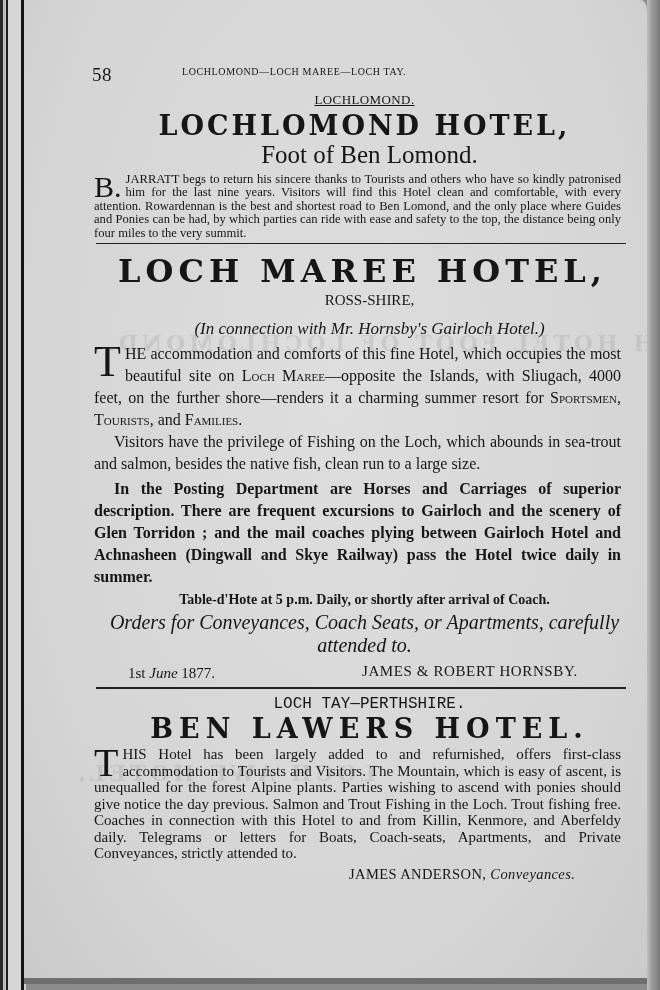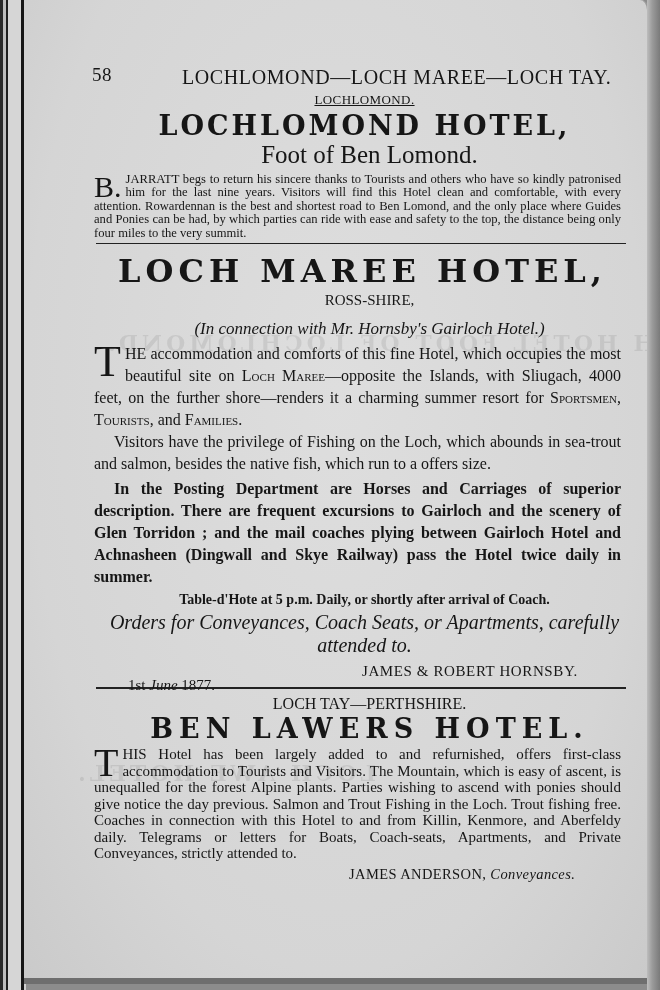--- a/index.html
+++ b/index.html
@@ -15,21 +15,21 @@
     position:absolute; left:24px; top:0; width:623px; height:978px;
     background:#d9d9d9;
     background-image:radial-gradient(ellipse at 50% 40%, #dedede 0%, #d5d5d5 70%, #cacaca 100%);
     border-right:3px solid #9a9a9a; border-bottom:6px solid #6e6e6e;
     border-top-right-radius:10px;
   }
   .edge-right { position:absolute; left:647px; top:0; width:13px; height:990px; background:linear-gradient(90deg,#bdbdbd,#9b9b9b 40%,#7a7a7a); }
   .content { position:absolute; left:72px; top:64px; width:555px; }
   .running-head { position:relative; height:22px; font-size:15px; letter-spacing:0.5px; }
   .page-number { position:absolute; left:20px; top:0; font-size:19px; }
-  .head-title { position:absolute; left:110px; top:2px; font-size:20px; letter-spacing:0.6px; }
+  .head-title { position:absolute; left:110px; top:2px; font-size:10px; letter-spacing:0.6px; }
   .center { text-align:center; }
   .small-caps-head { font-size:13px; letter-spacing:0.4px;text-decoration:underline; }
   .hotel-title { font-family:"DejaVu Serif","Liberation Serif",serif; font-weight:bold; letter-spacing:6px; }
   .para { font-size:13.3px; line-height:14.5px; text-align:justify; margin:0 6px 0 22px; }
   .para.big { font-size:16px; line-height:22px; }
   .dropcap { float:left; font-size:38px; line-height:30px; margin:2px 4px 0 0; }
   .sc { font-variant:small-caps; }
   .rule { border-top:2px solid #222; margin:4px 0 0 24px; width:530px; }
   .rule.thin { border-top:1.5px solid #222; }
   .italic { font-style:italic; }
@@ -62,33 +62,33 @@
     <div class="rule thin" style="margin-top:3px;"></div>
   </section>
 
   <section>
     <div class="center hotel-title" style="font-size:32px;margin:8px 0 0 26px;letter-spacing:5px;">LOCH MAREE HOTEL,</div>
     <div class="center" style="font-size:15px;margin:2px 0 0 40px;">ROSS-SHIRE,</div>
     <div class="center italic" style="font-size:17px;margin:10px 0 4px 40px;text-align:center;">(In connection with Mr. Hornsby's Gairloch Hotel.)</div>
     <p class="para big" style="margin-top:4px;margin-bottom:0;">
       <span class="dropcap" style="font-size:44px;line-height:34px;">T</span><span>HE accommodation and comforts of this fine Hotel, which occupies the most beautiful site on </span><span class="sc">Loch Maree</span><span>—opposite the Islands, with Sliugach, 4000 feet, on the further shore—renders it a charming summer resort for </span><span class="sc">Sportsmen</span><span>, </span><span class="sc">Tourists</span><span>, and </span><span class="sc">Families</span><span>.</span>
     </p>
-    <p class="para big" style="margin:0 6px 0 22px;text-indent:20px;">Visitors have the privilege of Fishing on the Loch, which abounds in sea-trout and salmon, besides the native fish, which run to a offers size.</p>
+    <p class="para big" style="margin:0 6px 0 22px;text-indent:20px;">Visitors have the privilege of Fishing on the Loch, which abounds in sea-trout and salmon, besides the native fish, clean run to a large size.</p>
     <p class="para big" style="margin:3px 6px 0 22px;text-indent:20px;font-weight:bold;">In the Posting Department are Horses and Carriages of superior description. There are frequent excursions to Gairloch and the scenery of Glen Torridon ; and the mail coaches plying between Gairloch Hotel and Achnasheen (Dingwall and Skye Railway) pass the Hotel twice daily in summer.</p>
     <div class="center" style="font-size:14px;font-weight:bold;margin:4px 0 0 30px;">Table-d'Hote at 5 p.m. Daily, or shortly after arrival of Coach.</div>
     <div class="center italic" style="font-size:20px;margin:3px 0 0 30px;">Orders for Conveyances, Coach Seats, or Apartments, carefully attended to.</div>
     <div style="position:relative;height:22px;font-size:15px;margin-top:4px;">
-      <span style="position:absolute;left:56px;top:16px;"><span>1st </span><span class="italic">June</span><span> 1877.</span></span>
+      <span style="position:absolute;left:56px;top:4px;"><span>1st </span><span class="italic">June</span><span> 1877.</span></span>
       <span style="position:absolute;left:290px;top:2px;letter-spacing:0.6px;">JAMES &amp; ROBERT HORNSBY.</span>
     </div>
     <div class="rule" style="margin-top:4px;"></div>
   </section>
 
   <section>
-    <div class="center" style="font-size:16px;margin:6px 0 0 40px;">LOCH TAY—PERTHSHIRE.</div>
+    <div class="center" style="font-size:16px;margin:6px 0 0 40px;font-family:Liberation Mono, monospace;">LOCH TAY—PERTHSHIRE.</div>
     <div class="center hotel-title" style="font-size:27px;margin:0 0 0 40px;letter-spacing:6px;">BEN LAWERS HOTEL.</div>
     <p class="para big" style="margin-top:2px;font-size:15px;line-height:16.5px;">
       <span class="dropcap" style="font-size:40px;line-height:30px;">T</span><span>HIS Hotel has been largely added to and refurnished, offers first-class accommodation to Tourists and Visitors. The Mountain, which is easy of ascent, is unequalled for the forest Alpine plants. Parties wishing to ascend with ponies should give notice the day previous. Salmon and Trout Fishing in the Loch. Trout fishing free. Coaches in connection with this Hotel to and from Killin, Kenmore, and Aberfeldy daily. Telegrams or letters for Boats, Coach-seats, Apartments, and Private Conveyances, strictly attended to.</span>
     </p>
     <div style="font-size:14.5px;margin:4px 0 0 277px;letter-spacing:0.4px;">
       <span>JAMES ANDERSON, </span><span class="italic">Conveyances.</span>
     </div>
   </section>
 
 </div>

